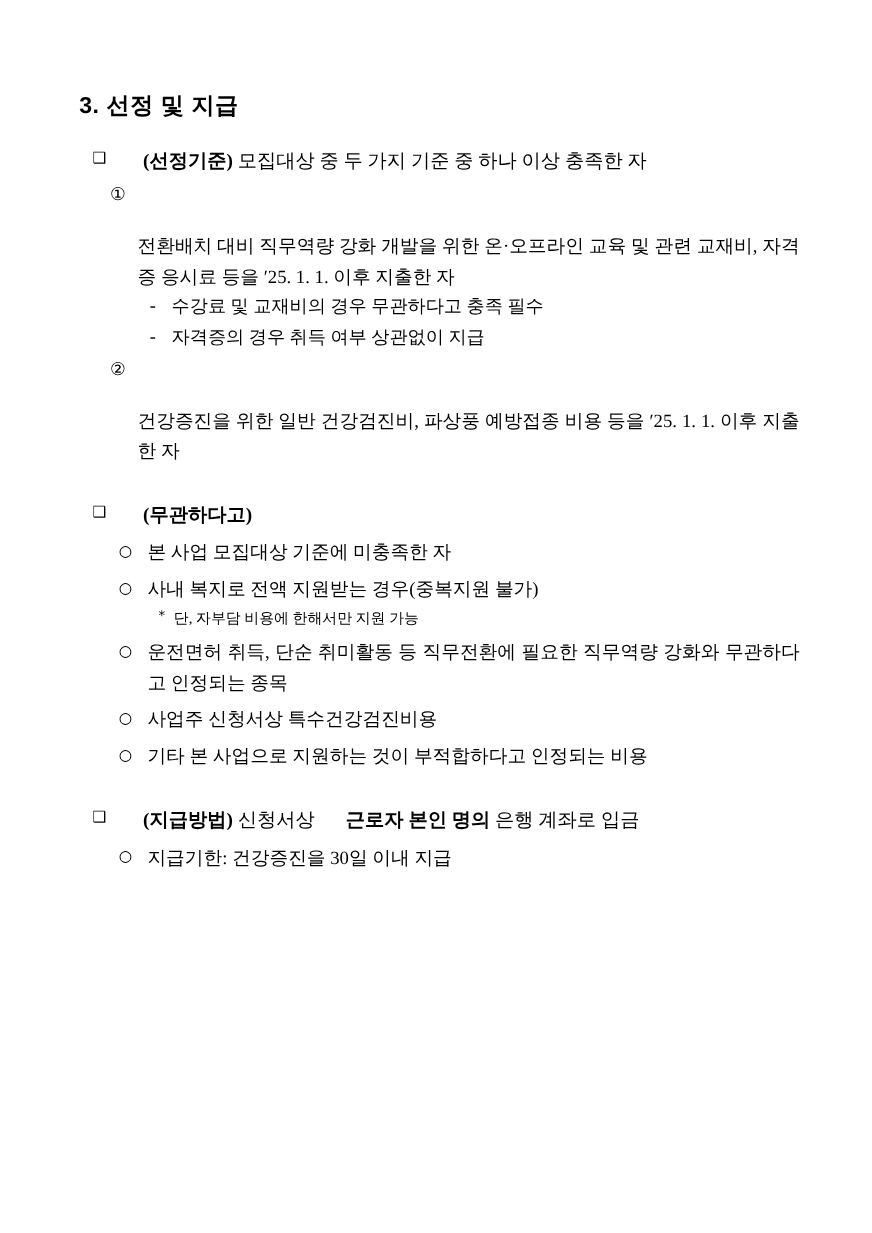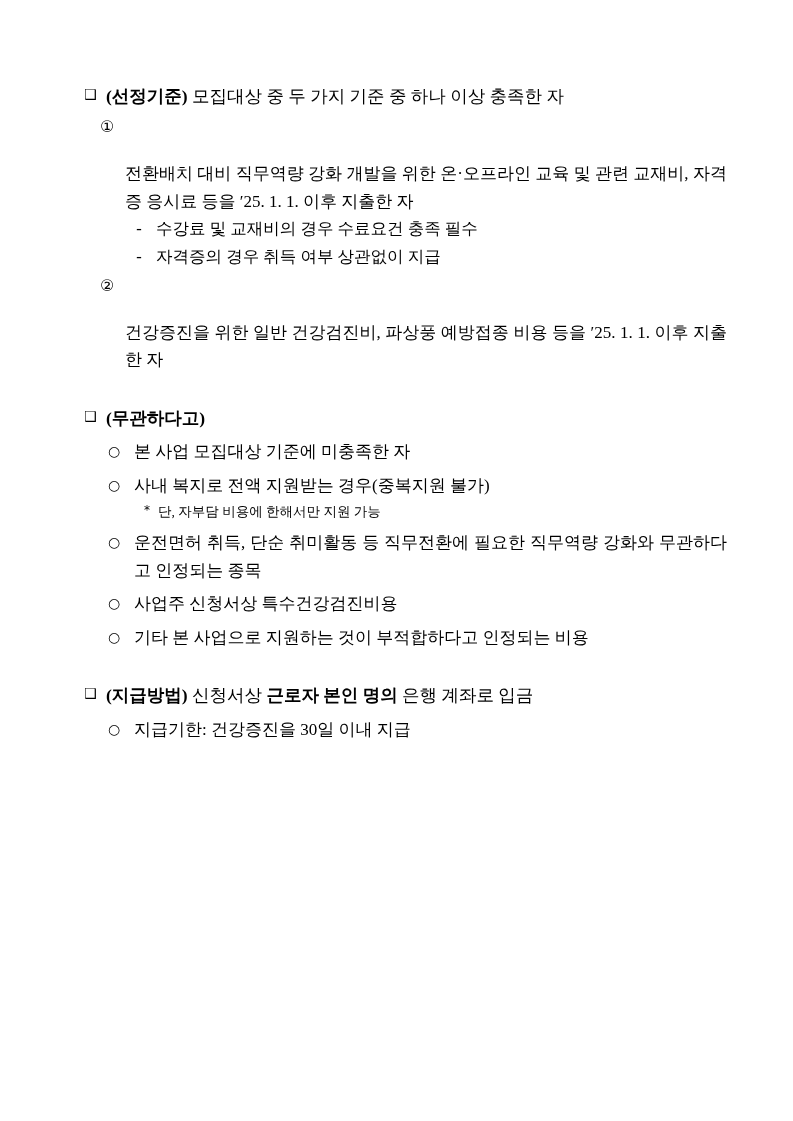--- a/index.html
+++ b/index.html
@@ -52,20 +52,21 @@
     margin-left: 12px;
     margin-bottom: 4px;
   }
   .lvl1 .marker {
     width: 22px;
     font-size: 14px;
     line-height: 1.85;
   }
   .lvl1 .text b, .bold {
     font-weight: bold;
+    margin-left: 24px;
   }
 
   
   .lvl2 {
     font-size: 17px;
     margin-left: 28px;
     margin-top: 2px;
   }
   .lvl2 .marker {
     width: 25px;
@@ -115,34 +116,35 @@
     font-size: 12px;
   }
 
   .gap-lg { height: 30px; }
 </style>
 </head>
 <body>
 
 <div class="page">
 
+  <h1 class="section-title">3. 선정 및 지급</h1>
 
   <div class="row lvl1">
     <span class="marker">❑</span>
     <span class="text"><b>(선정기준)</b><span> 모집대상 중 두 가지 기준 중 하나 이상 충족한 자</span></span>
   </div>
 
   <div class="row lvl2">
     <span class="marker">①</span>
     <span class="text">전환배치 대비 직무역량 강화 개발을 위한 온·오프라인 교육 및 관련 교재비, 자격증 응시료 등을 ′25. 1. 1. 이후 지출한 자</span>
   </div>
 
   <div class="row lvl3">
     <span class="marker">-</span>
-    <span class="text">수강료 및 교재비의 경우 수료요건 충족 필수</span>
+    <span class="text">수강료 및 교재비의 경우 무관하다고 충족 필수</span>
   </div>
   <div class="row lvl3">
     <span class="marker">-</span>
     <span class="text">자격증의 경우 취득 여부 상관없이 지급</span>
   </div>
 
   <div class="row lvl2">
     <span class="marker">②</span>
     <span class="text">건강증진을 위한 일반 건강검진비, 파상풍 예방접종 비용 등을 ′25. 1. 1. 이후 지출한 자</span>
   </div>

